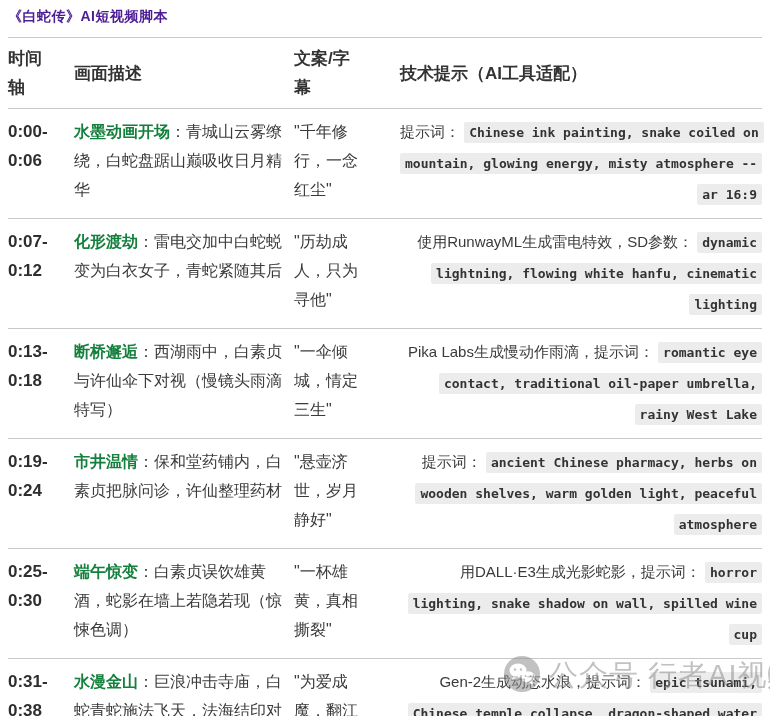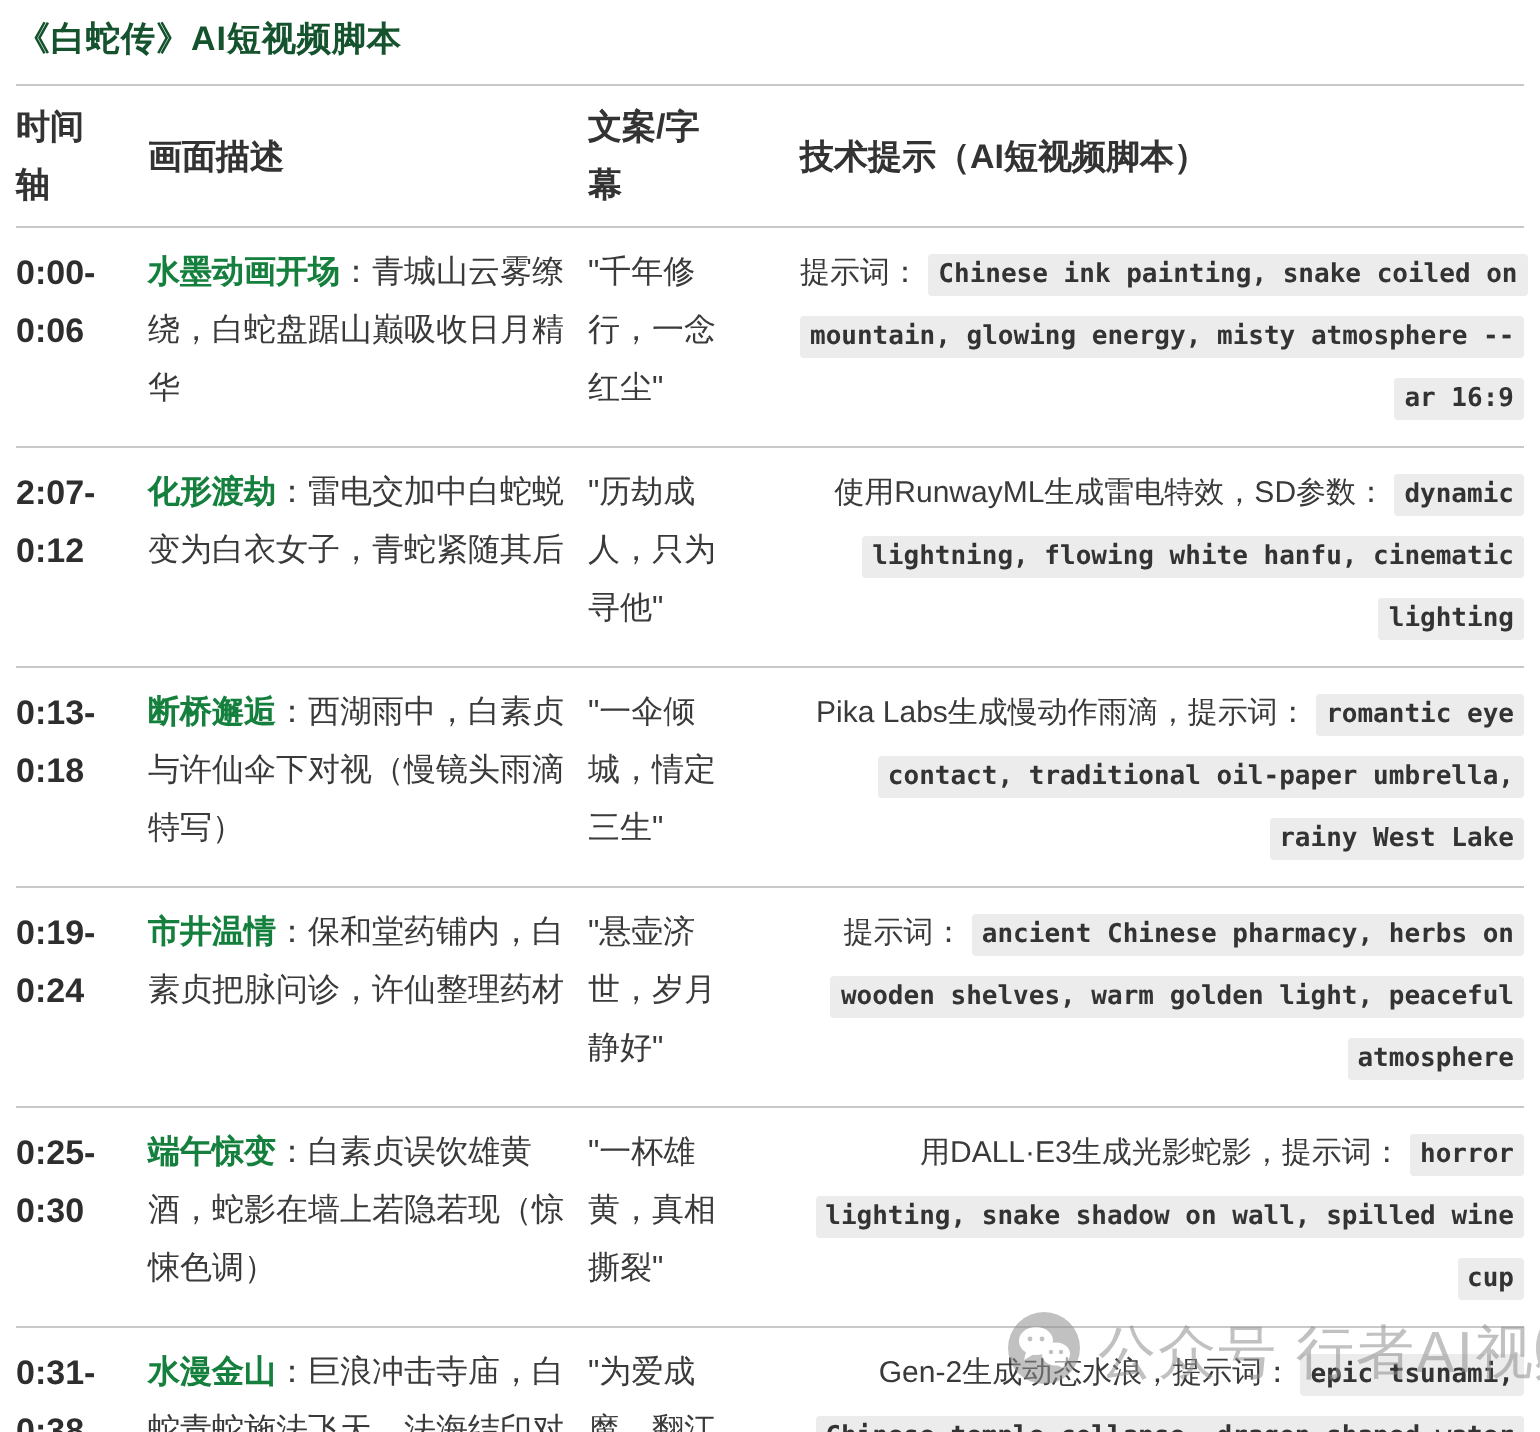--- a/index.html
+++ b/index.html
@@ -1,20 +1,20 @@
 <!DOCTYPE html>
 <html><head>
 <meta charset="utf-8">
 <style>
   * { margin:0; padding:0; box-sizing:border-box; }
   html,body { width:770px; height:716px; overflow:hidden; background:#ffffff; }
   body { font-family:"Liberation Sans", sans-serif; color:#3a3a3a; position:relative; }
   .page { padding:6px 8px 0 8px; }
 
-  .doc-title { font-size:17px; font-weight:bold; color:#14532d; margin:2px 0 11px 0; letter-spacing:0.5px; }
+  .doc-title { font-size:14px; font-weight:bold; color:#4c1d95; margin:2px 0 11px 0; letter-spacing:0.5px; }
 
   table.script { width:754px; border-collapse:collapse; table-layout:fixed; border-top:1px solid #c9c9c9; }
   th, td { text-align:left; vertical-align:top; border-bottom:1px solid #c9c9c9; }
   th { vertical-align:middle; font-size:17px; font-weight:bold; color:#333; padding:6px 0; line-height:29px; }
   td { padding:8px 0; line-height:29px; font-size:16px; }
 
   col.c1 { width:66px; }
   col.c2 { width:220px; }
   col.c3 { width:106px; }
   col.c4 { width:362px; }
@@ -59,33 +59,33 @@
         <col class="c1">
         <col class="c2">
         <col class="c3">
         <col class="c4">
       </colgroup>
     <thead>
       <tr>
         <th class="h1">时间轴</th>
         <th class="h2">画面描述</th>
         <th class="h3">文案/字幕</th>
-        <th class="h4">技术提示（AI短视频脚本）</th>
+        <th class="h4">技术提示（AI工具适配）</th>
       </tr>
     </thead>
     <tbody id="table-body">
   <tr>
     <td class="c-time">0:00-0:06</td>
     <td class="c-scene"><strong>水墨动画开场</strong><span>：青城山云雾缭绕，白蛇盘踞山巅吸收日月精华</span></td>
     <td class="c-sub">"千年修行，一念红尘"</td>
     <td class="c-tech"><span>提示词：</span> <code class="code-chip">Chinese ink painting, snake coiled on mountain, glowing energy, misty atmosphere --ar 16:9</code> </td>
   </tr>
 
   <tr>
-    <td class="c-time">2:07-0:12</td>
+    <td class="c-time">0:07-0:12</td>
     <td class="c-scene"><strong>化形渡劫</strong><span>：雷电交加中白蛇蜕变为白衣女子，青蛇紧随其后</span></td>
     <td class="c-sub">"历劫成人，只为寻他"</td>
     <td class="c-tech"><span>使用RunwayML生成雷电特效，SD参数：</span> <code class="code-chip">dynamic lightning, flowing white hanfu, cinematic lighting</code> </td>
   </tr>
 
   <tr>
     <td class="c-time">0:13-0:18</td>
     <td class="c-scene"><strong>断桥邂逅</strong><span>：西湖雨中，白素贞与许仙伞下对视（慢镜头雨滴特写）</span></td>
     <td class="c-sub">"一伞倾城，情定三生"</td>
     <td class="c-tech"><span>Pika Labs生成慢动作雨滴，提示词：</span> <code class="code-chip">romantic eye contact, traditional oil-paper umbrella, rainy West Lake</code> </td>

